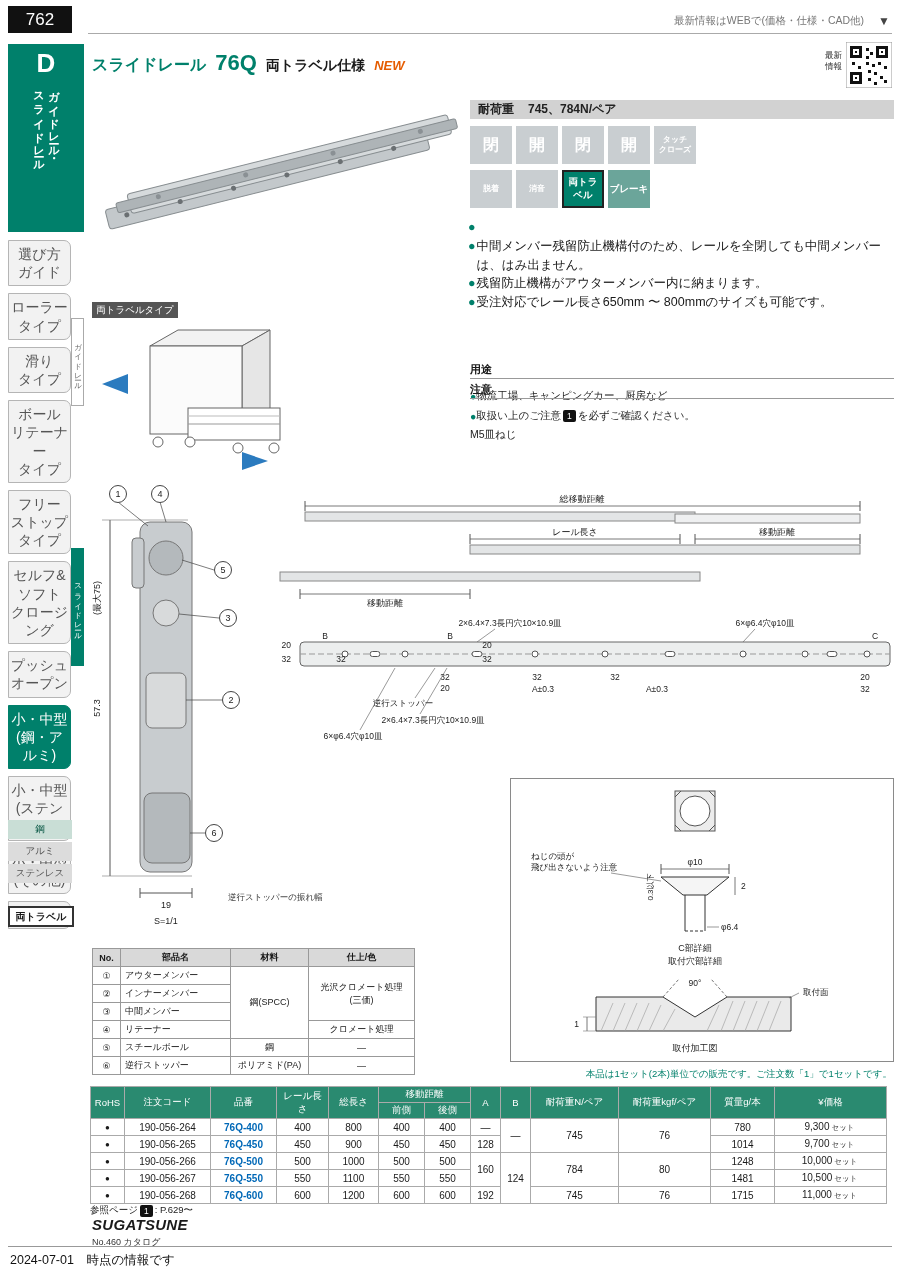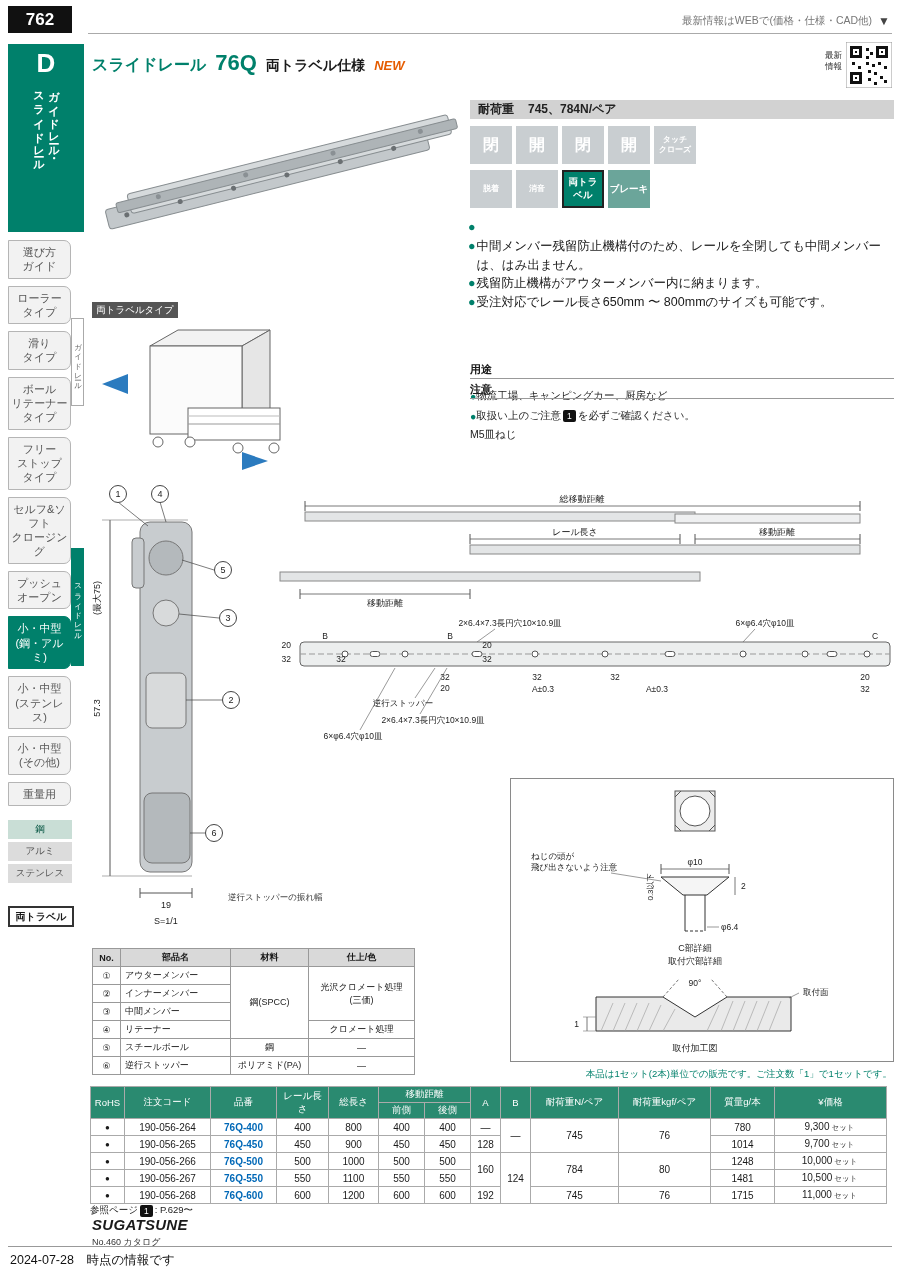--- a/index.html
+++ b/index.html
@@ -3,30 +3,30 @@
 <meta charset="utf-8">
 <style>
 *{margin:0;padding:0;box-sizing:border-box}
 body{font-family:"Liberation Sans","DejaVu Sans",sans-serif;background:#fff}
 .page{position:relative;width:900px;height:1272px;background:#fff;color:#1a1a1a;overflow:hidden}
 .abs{position:absolute}
 .pre{white-space:pre-line}
 svg text{font-family:inherit;fill:#222}
 .t9{font-size:9px}.t85{font-size:8.5px}.t8{font-size:8px}
 
-.pagenum{left:8px;top:6px;width:64px;height:27px;background:#111;color:#fff;font-size:17px;font-weight:bold;display:flex;align-items:center;justify-content:center}
-.topright{right:10px;top:14px;font-size:10.5px;color:#777;display:flex;align-items:center;gap:6px}
+.pagenum{left:8px;top:6px;width:64px;height:27px;background:#111;color:#fff;font-size:17px;font-weight:normal;display:flex;align-items:center;justify-content:center}
+.topright{right:10px;top:14px;font-size:10.5px;color:#777;display:flex;align-items:center;gap:14px}
 .topright .tri{color:#444;font-size:12px}
 .toprule{left:88px;right:8px;top:33px;border-top:1px solid #aaa}
 
 .secbox{left:8px;top:44px;width:76px;height:188px;background:#00806b}
 .secletter{position:absolute;top:4px;left:0;right:0;text-align:center;color:#fff;font-size:26px;font-weight:bold}
 .sectitle{position:absolute;top:40px;left:50%;transform:translateX(-50%);height:145px;writing-mode:vertical-rl;text-orientation:upright;color:#fff;font-size:11px;font-weight:bold;letter-spacing:1px}
 .tabs{left:8px;top:240px;width:63px;display:flex;flex-direction:column;gap:7px}
-.tab{font-size:11px;line-height:1.3;color:#555;background:#f2f2f2;border:1px solid #b5b5b5;border-radius:0 7px 7px 0;text-align:center;padding:4px 1px}
+.tab{font-size:14px;line-height:1.3;color:#555;background:#f2f2f2;border:1px solid #b5b5b5;border-radius:0 7px 7px 0;text-align:center;padding:4px 1px}
 .tab.active{background:#00806b;border-color:#00806b;color:#fff}
 .strip{width:13px;writing-mode:vertical-rl;text-orientation:upright;font-size:7.5px;display:flex;align-items:center;justify-content:center;letter-spacing:1px}
 .strip.guide{left:71px;top:318px;height:88px;background:#fff;border:1px solid #aaa;color:#666}
 .strip.slide{left:71px;top:548px;height:118px;background:#00806b;color:#fff}
 .mats{left:8px;top:820px;width:64px;display:flex;flex-direction:column;gap:3px}
 .mat{height:19px;display:flex;align-items:center;justify-content:center;font-size:9.5px;background:#dcdcdc;color:#555}
 .mat.steel{background:#c9ded6;color:#00523f}
 .traveltab{left:8px;top:906px;width:66px;height:21px;border:2px solid #333;background:#fff;font-size:10px;font-weight:bold;display:flex;align-items:center;justify-content:center}
 
 .titlerow{left:92px;top:50px;display:flex;align-items:baseline;gap:9px}
@@ -563,15 +563,15 @@
     <span>参照ページ</span>
     <span class="badge1">1</span>
     <span>: P.629〜</span>
   </div>
 
   <div class="abs logo">
     <div class="logoname">SUGATSUNE</div>
     <div class="logocat">No.460 カタログ</div>
   </div>
   <div class="abs botrule"></div>
-  <div class="abs datenote">2024-07-28　時点の情報です</div>
+  <div class="abs datenote">2024-07-01　時点の情報です</div>
 
 </div>
 
 </body></html>

